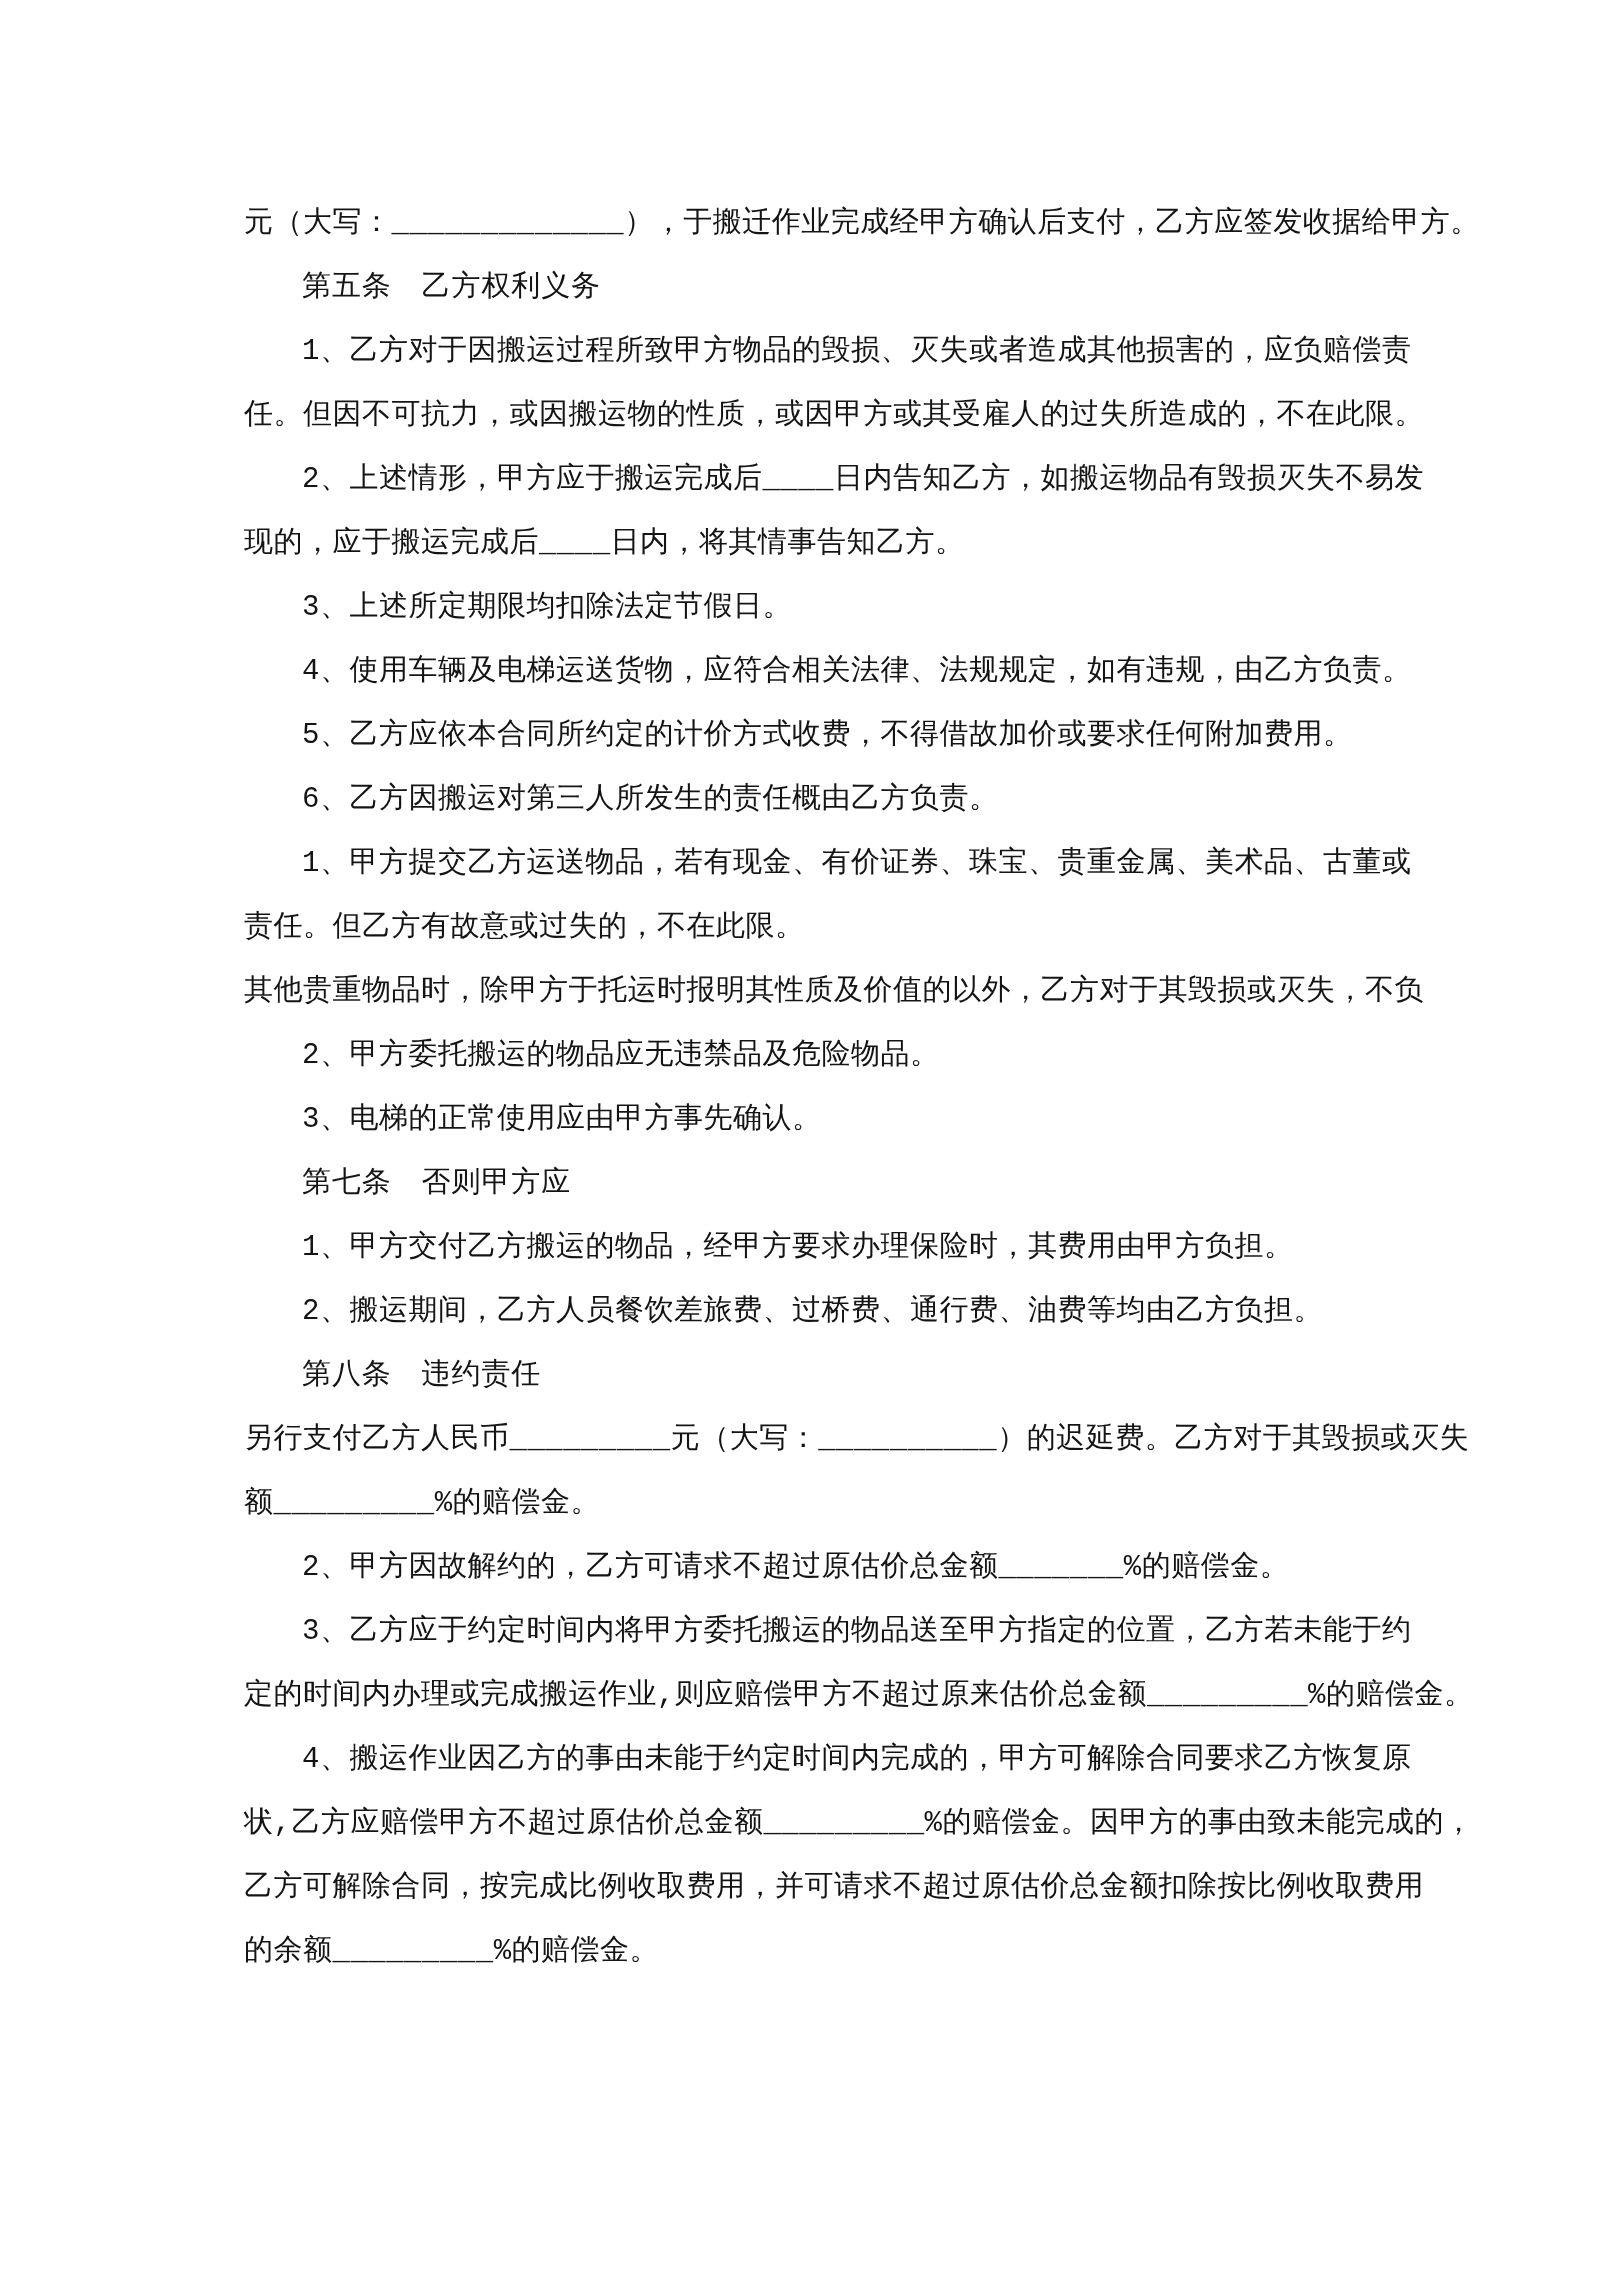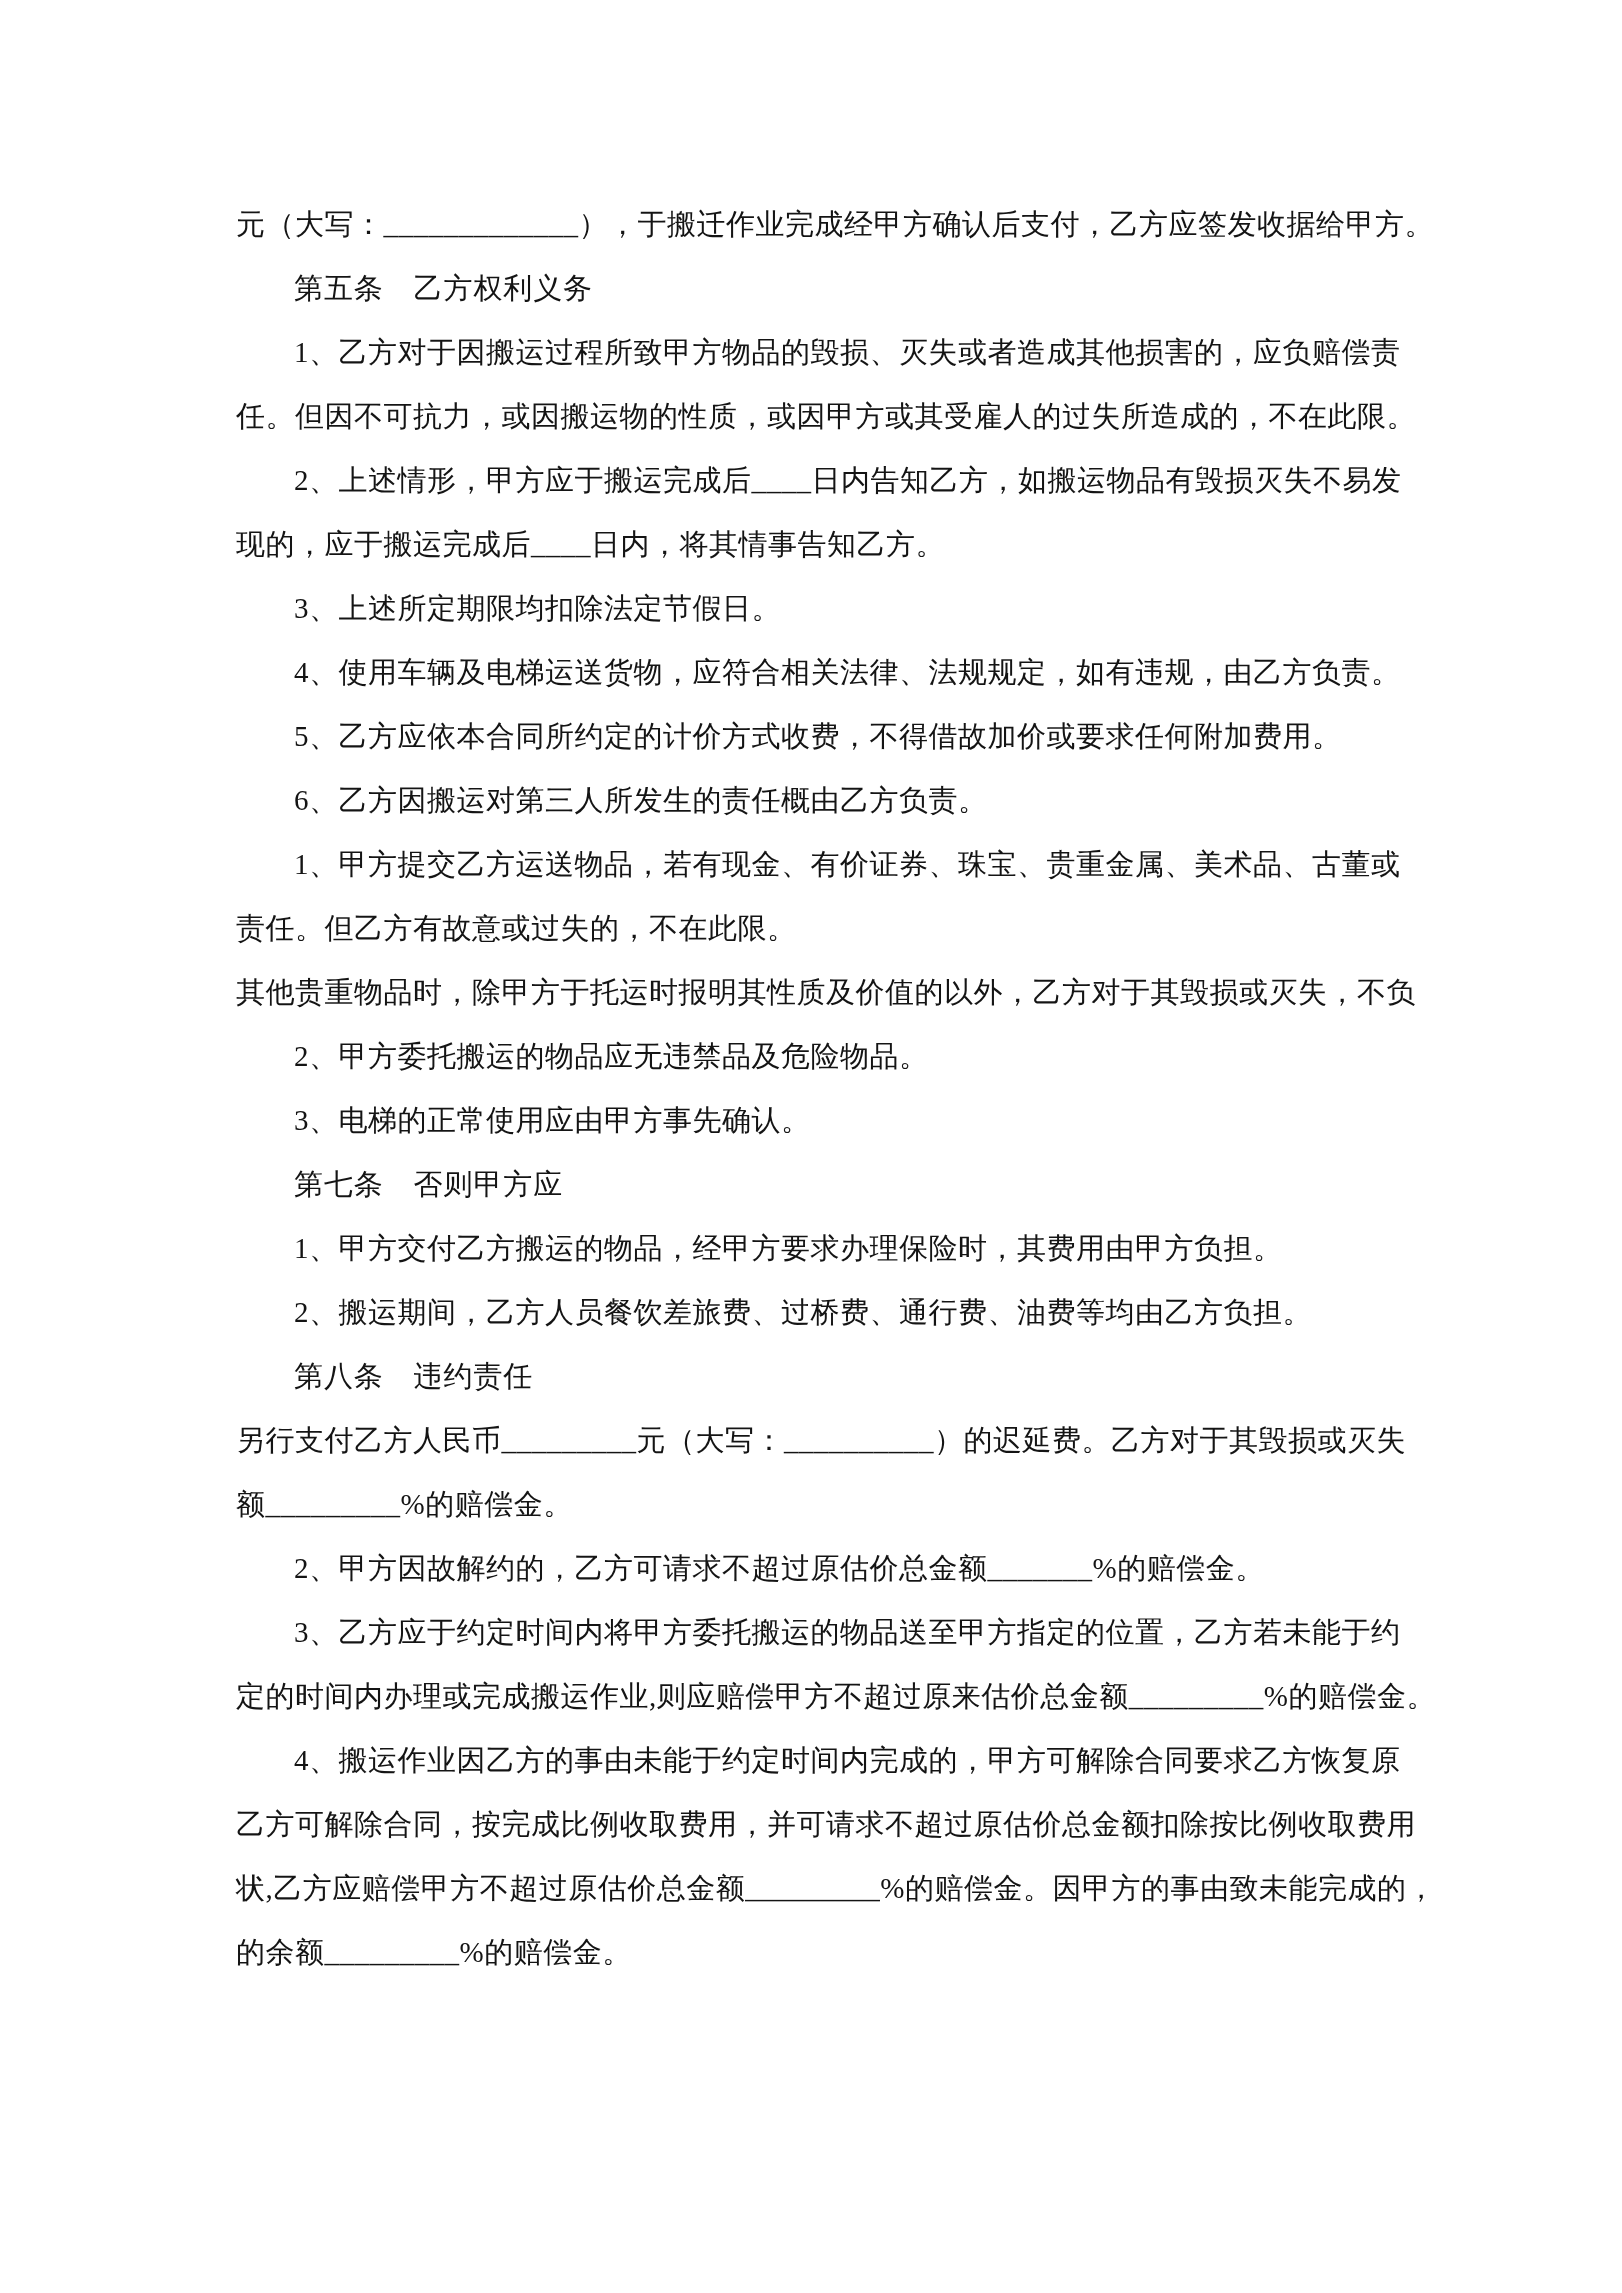--- a/index.html
+++ b/index.html
@@ -5,21 +5,21 @@
   html,body{margin:0;padding:0;}
   body{
     width:1623px;height:2294px;background:#ffffff;
     font-family:"Liberation Serif","DejaVu Serif",serif;
   }
   .page{
     position:relative;width:1623px;height:2294px;background:#ffffff;
     color:#141414;overflow:hidden;
   }
   .content{
-    position:absolute;left:236px;top:192px;width:1136px;
+    position:absolute;left:244px;top:192px;width:1136px;font-family:Liberation Mono, monospace;
   }
   .line{
     font-size:29px;height:64px;line-height:64px;
     white-space:nowrap;width:1136px;
     letter-spacing:0.5px;
   }
   .indent{padding-left:58px;width:1078px;}
   .fill{text-align:justify;text-align-last:justify;}
   .heading{letter-spacing:0.9px;}
 </style>
@@ -46,18 +46,18 @@
       <div class="line indent heading">第七条　否则甲方应</div>
       <div class="line indent">1、甲方交付乙方搬运的物品，经甲方要求办理保险时，其费用由甲方负担。</div>
       <div class="line indent">2、搬运期间，乙方人员餐饮差旅费、过桥费、通行费、油费等均由乙方负担。</div>
       <div class="line indent heading">第八条　违约责任</div>
       <div class="line fill">另行支付乙方人民币_________元（大写：__________）的迟延费。乙方对于其毁损或灭失</div>
       <div class="line">额_________%的赔偿金。</div>
       <div class="line indent">2、甲方因故解约的，乙方可请求不超过原估价总金额_______%的赔偿金。</div>
       <div class="line indent fill">3、乙方应于约定时间内将甲方委托搬运的物品送至甲方指定的位置，乙方若未能于约</div>
       <div class="line fill">定的时间内办理或完成搬运作业,则应赔偿甲方不超过原来估价总金额_________%的赔偿金。</div>
       <div class="line indent fill">4、搬运作业因乙方的事由未能于约定时间内完成的，甲方可解除合同要求乙方恢复原</div>
+      <div class="line fill">状,乙方应赔偿甲方不超过原估价总金额_________%的赔偿金。因甲方的事由致未能完成的，</div>
       <div class="line fill">乙方可解除合同，按完成比例收取费用，并可请求不超过原估价总金额扣除按比例收取费用</div>
-      <div class="line fill">状,乙方应赔偿甲方不超过原估价总金额_________%的赔偿金。因甲方的事由致未能完成的，</div>
       <div class="line">的余额_________%的赔偿金。</div>
     </div>
 </div>
 
 
 </body></html>

